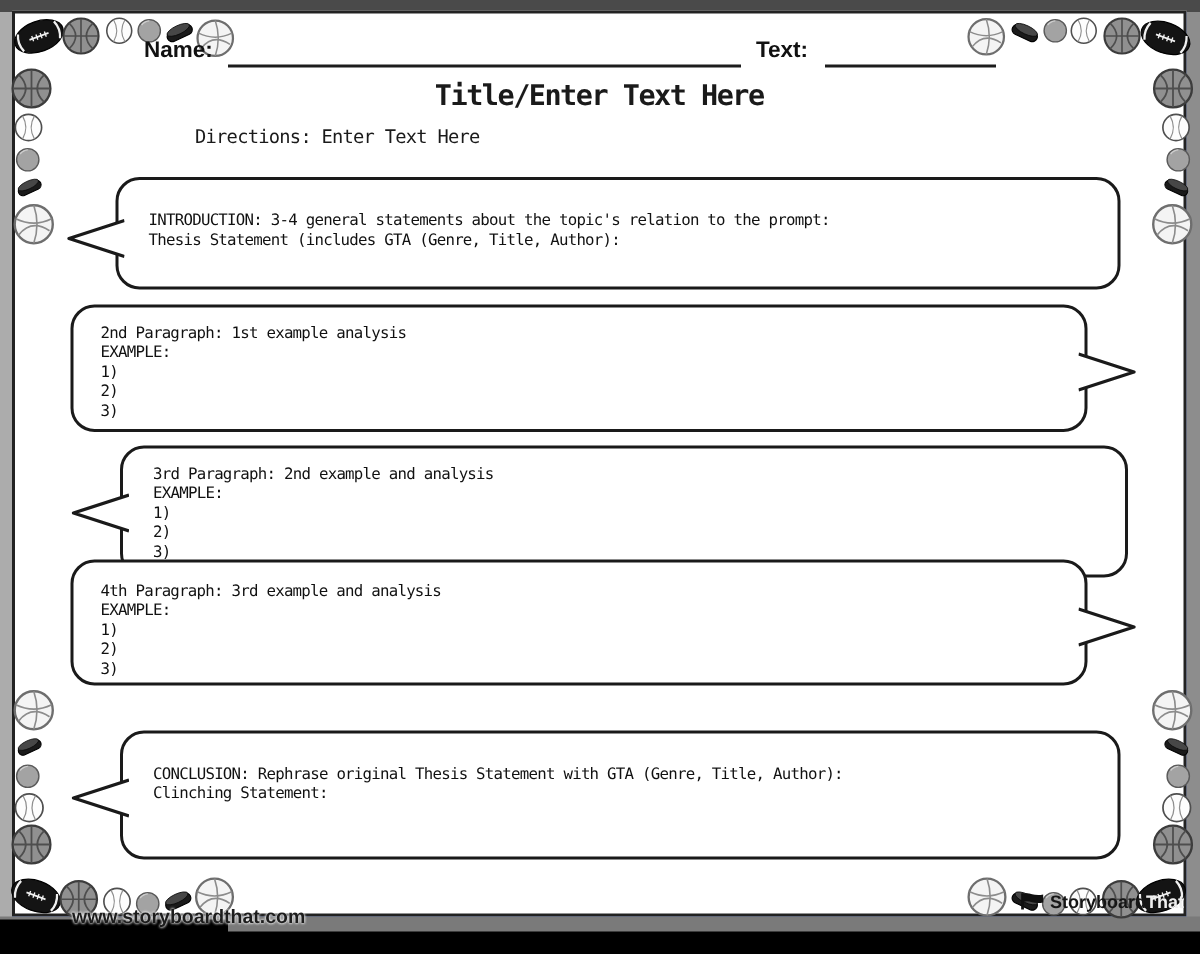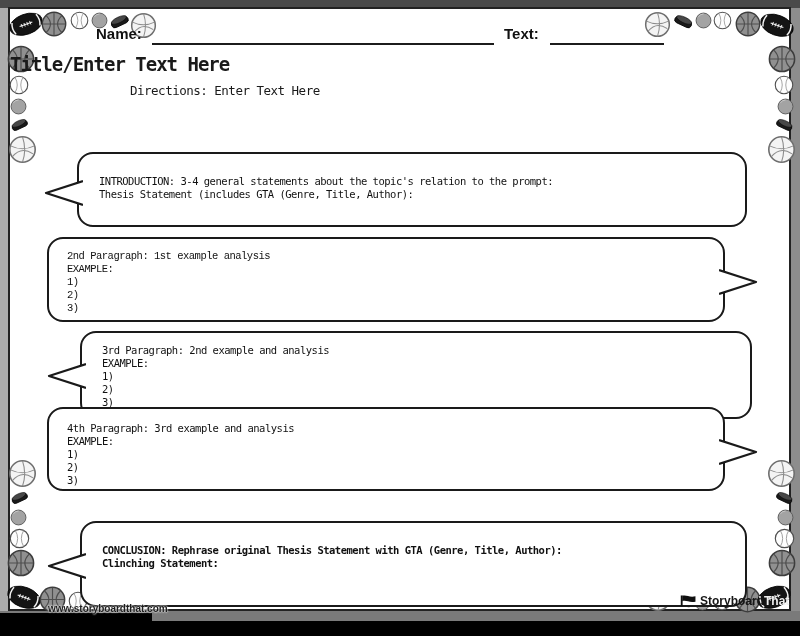--- a/index.html
+++ b/index.html
@@ -19,43 +19,43 @@
   .ball{position:absolute;z-index:1;}
   .content{position:absolute;left:0;top:0;width:100%;height:100%;z-index:2;}
 
   .lbl{position:absolute;font-weight:bold;font-size:15px;color:#111;}
   .name-lbl{left:86px;top:16px;}
   .date-lbl{left:494px;top:16px;}
   .fill-line{position:absolute;height:18px;border-bottom:2px solid #1c1c1c;}
   .name-line{left:142px;top:16px;width:342px;}
   .date-line{left:540px;top:16px;width:114px;}
 
-  .title{position:absolute;left:0;top:44px;width:100%;text-align:left;
+  .title{position:absolute;left:0;top:44px;width:100%;text-align:center;
          font-family:"DejaVu Sans Mono",monospace;font-size:19px;font-weight:bold;color:#1a1a1a;
          letter-spacing:-1px;}
   .directions{position:absolute;left:92px;top:74px;
          font-family:"DejaVu Sans Mono",monospace;font-size:12.5px;color:#1a1a1a;letter-spacing:-0.5px;margin-left:28px;}
 
   
   .bubble{position:absolute;background:#fff;border:2px solid #1a1a1a;border-radius:16px;
           box-sizing:border-box;color:#111;
-          font-family:"DejaVu Sans Mono",monospace;font-size:10.5px;line-height:13px;letter-spacing:-0.5px;margin-top:34px;}
+          font-family:"DejaVu Sans Mono",monospace;font-size:10.5px;line-height:13px;letter-spacing:-0.5px;}
   .b1{left:67px;top:109px;width:670px;height:75px;padding:21px 12px 0 20px;}
-  .b2{left:37px;top:194px;width:678px;height:85px;padding:11px 12px 0 18px;font-family:Liberation Mono, monospace;}
+  .b2{left:37px;top:194px;width:678px;height:85px;padding:11px 12px 0 18px;}
   .b3{left:70px;top:288px;width:672px;height:88px;padding:11px 12px 0 20px;}
   .b4{left:37px;top:364px;width:678px;height:84px;padding:13px 12px 0 18px;}
-  .b5{left:70px;top:478px;width:667px;height:86px;padding:21px 0 0 20px;font-weight:bold;}
+  .b5{left:70px;top:478px;width:667px;height:86px;padding:21px 0 0 20px;}
   .tail{position:absolute;width:40px;height:30px;top:28px;}
   .tail-left .tail{left:-36px;}
   .tail-right .tail{right:-36px;}
   .b1 .tail{top:24px;}
 
   
   .watermark{position:absolute;left:38px;top:594px;z-index:3;
-             font-size:10px;font-weight:bold;color:#1d1d1d;
+             font-size:13px;font-weight:bold;color:#1d1d1d;
              text-shadow:0 0 2px #fff,0 0 2px #fff;}
   .logo{position:absolute;left:670px;top:584px;z-index:3;display:flex;align-items:center;gap:3px;}
   .logo svg{width:17px;height:15px;}
   .brand{font-size:12px;font-weight:bold;color:#161616;letter-spacing:0;}
   .brand .suffix{color:#efefef;}
   .defs{position:absolute;width:0;height:0;}
 </style>
 </head>
 <body>
 

